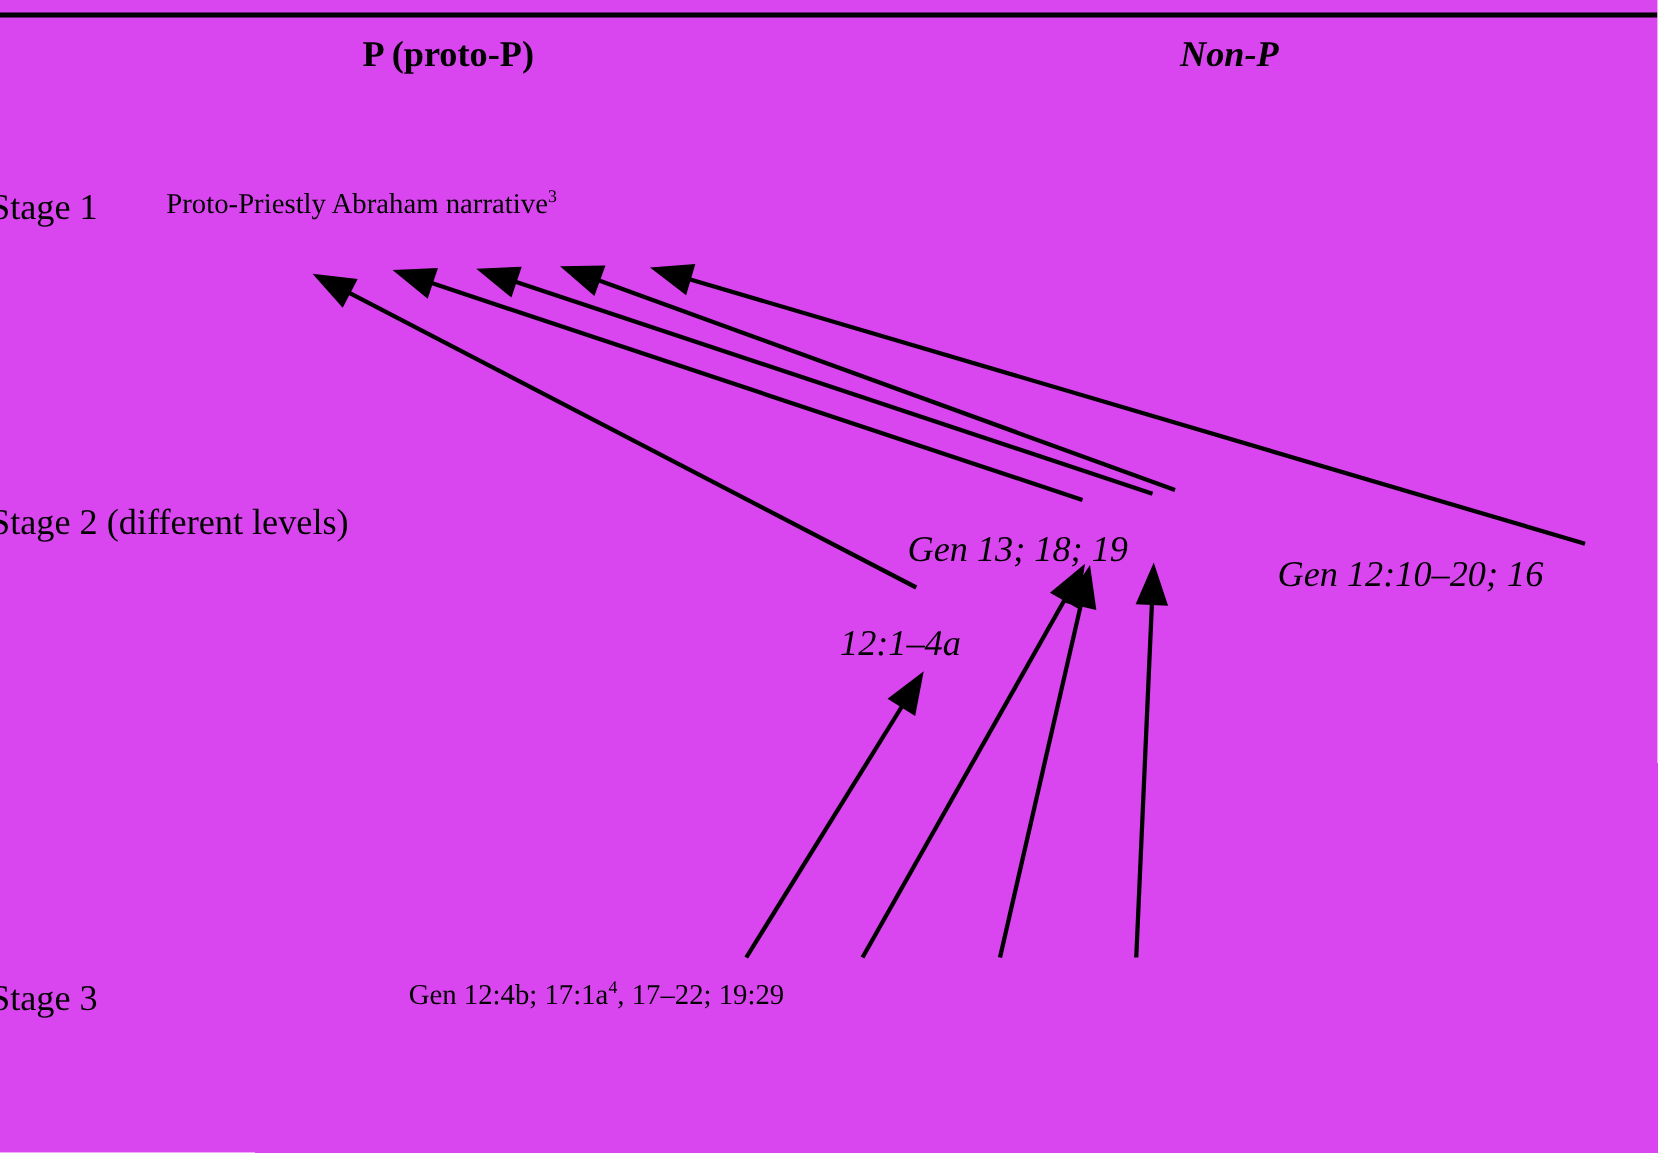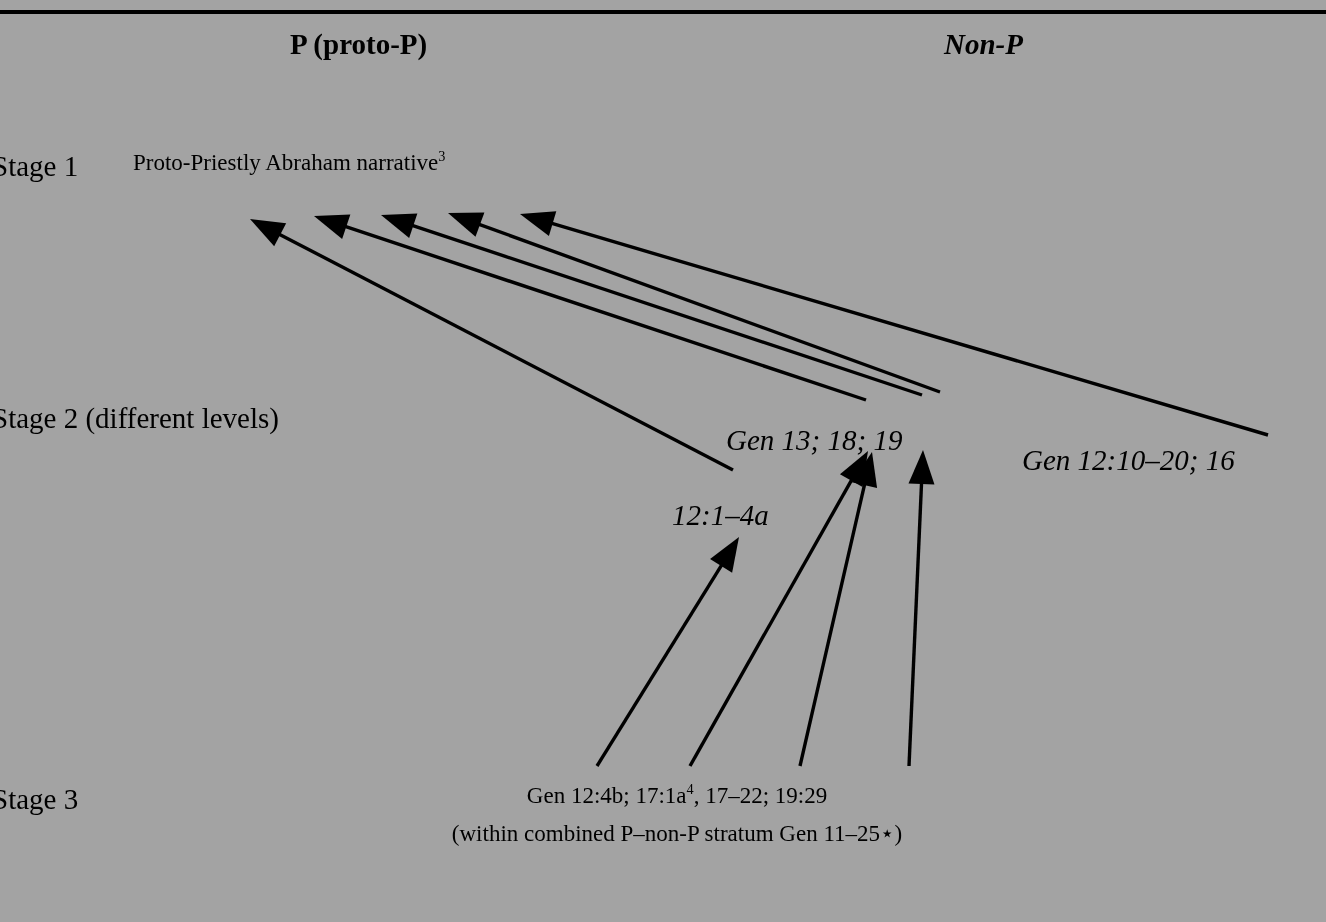--- a/index.html
+++ b/index.html
@@ -4,21 +4,21 @@
 <style>
   html, body {
     margin: 0;
     padding: 0;
     background: #ffffff;
   }
   #page {
     position: relative;
     width: 1326px;
     height: 922px;
-    background: #a3a3a3;
+    background: #d946ef;
     overflow: hidden;
     font-family: "Liberation Serif", "DejaVu Serif", serif;
     color: #000000;
     text-decoration: underline;
   }
   .rule {
     position: absolute;
     background: #000000;
   }
   #top-rule {
@@ -46,21 +46,21 @@
     font-size: 29px;
   }
   .body-text {
     font-size: 23px;
   }
   .ital {
     font-style: italic;
     font-size: 29px;
   }
   .ctr {
-    text-align: center;
+    text-align: left;
   }
   sup {
     font-size: 0.62em;
     vertical-align: super;
     line-height: 0;
   }
   #arrow-layer {
     position: absolute;
     left: 0;
     top: 0;
@@ -103,21 +103,20 @@
 
   <div class="lbl ital" id="gen-1210-20">Gen 12:10–20; 16</div>
 
   <div class="lbl ital" id="gen-121-4a">12:1–4a</div>
 
 
   <div class="lbl stage" id="stage3-label">Stage 3</div>
 
   <div class="lbl body-text ctr" id="stage3-line1"><span>Gen 12:4b; 17:1a</span><sup>4</sup><span>, 17–22; 19:29</span></div>
 
-  <div class="lbl body-text ctr" id="stage3-line2">(within combined P–non-P stratum Gen 11–25⋆)</div>
 
   <svg id="arrow-layer" viewBox="0 0 1326 922">
     <g id="arrow-group" fill="#000000" stroke="#000000">
         <line x1="733" y1="470" x2="274.8454384452357" y2="231.91139761853862" stroke="#000000" stroke-width="3.4" stroke-linecap="butt"></line>
         <polygon points="250,219 286.1640384349648,223.14274354436606 274.1748835034647,246.21350781494203" fill="#000000" stroke="none"></polygon>
         <line x1="866" y1="400" x2="340.5631323454144" y2="224.85437744847147" stroke="#000000" stroke-width="3.4" stroke-linecap="butt"></line>
         <polygon points="314,216 350.36619309193634,214.4188611699158 342.1442711754986,239.08462691922918" fill="#000000" stroke="none"></polygon>
         <line x1="922" y1="395" x2="407.56803917276756" y2="223.83964334768604" stroke="#000000" stroke-width="3.4" stroke-linecap="butt"></line>
         <polygon points="381,215 417.3653105497863,213.3986915919767 409.15707029836346,238.06901368097513" fill="#000000" stroke="none"></polygon>
         <line x1="940" y1="392" x2="474.31265401813863" y2="222.57309973424148" stroke="#000000" stroke-width="3.4" stroke-linecap="butt"></line>

